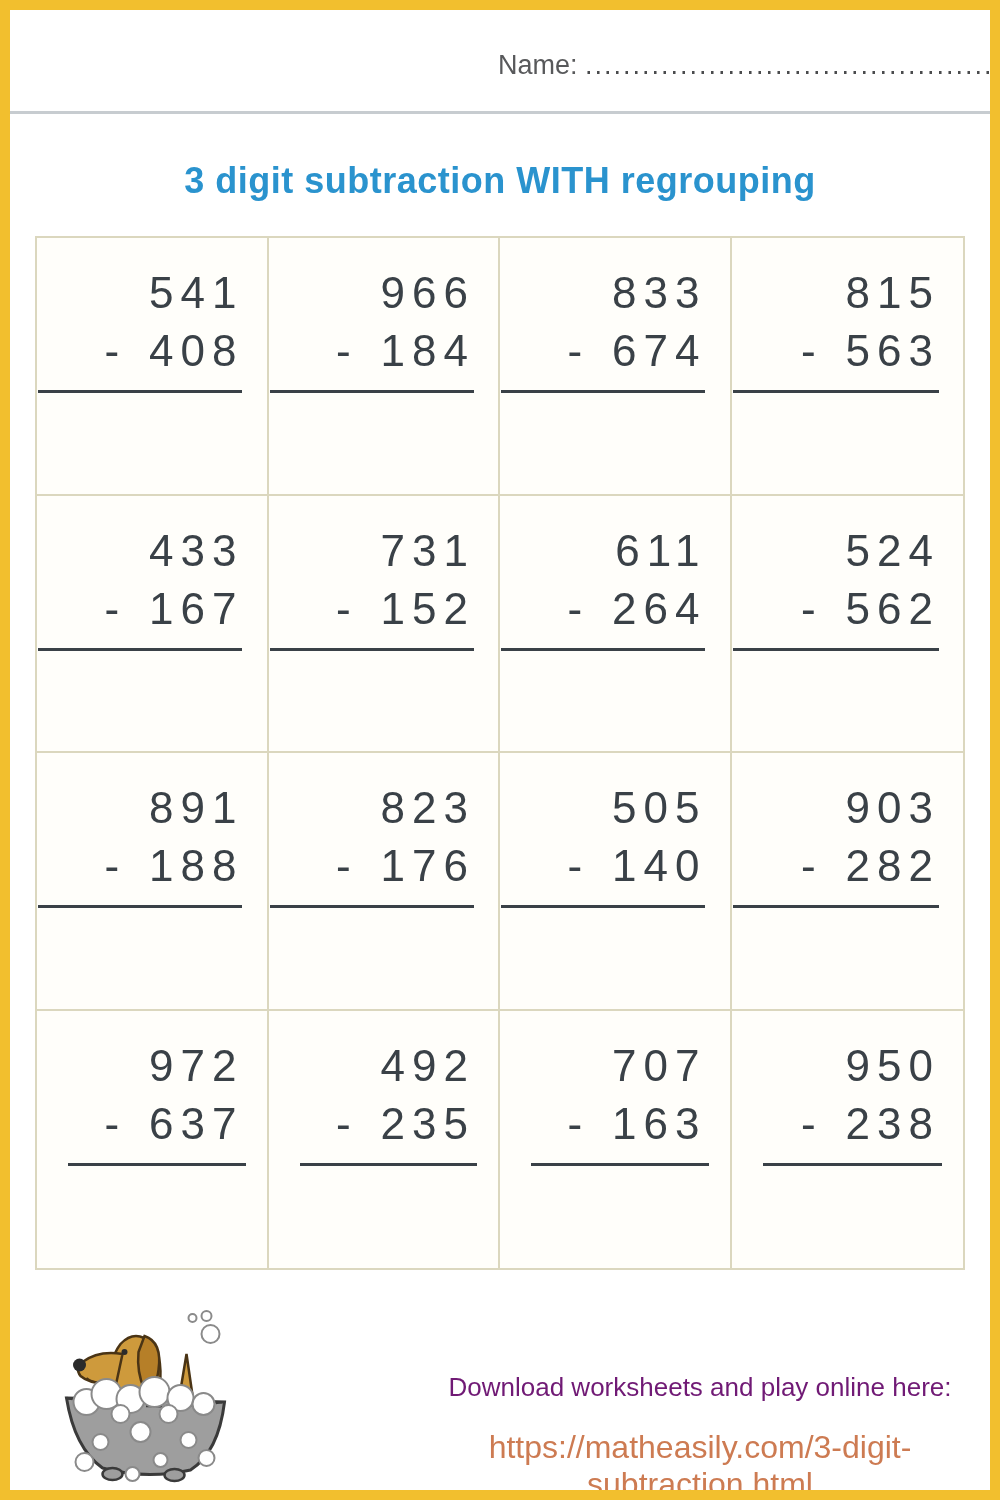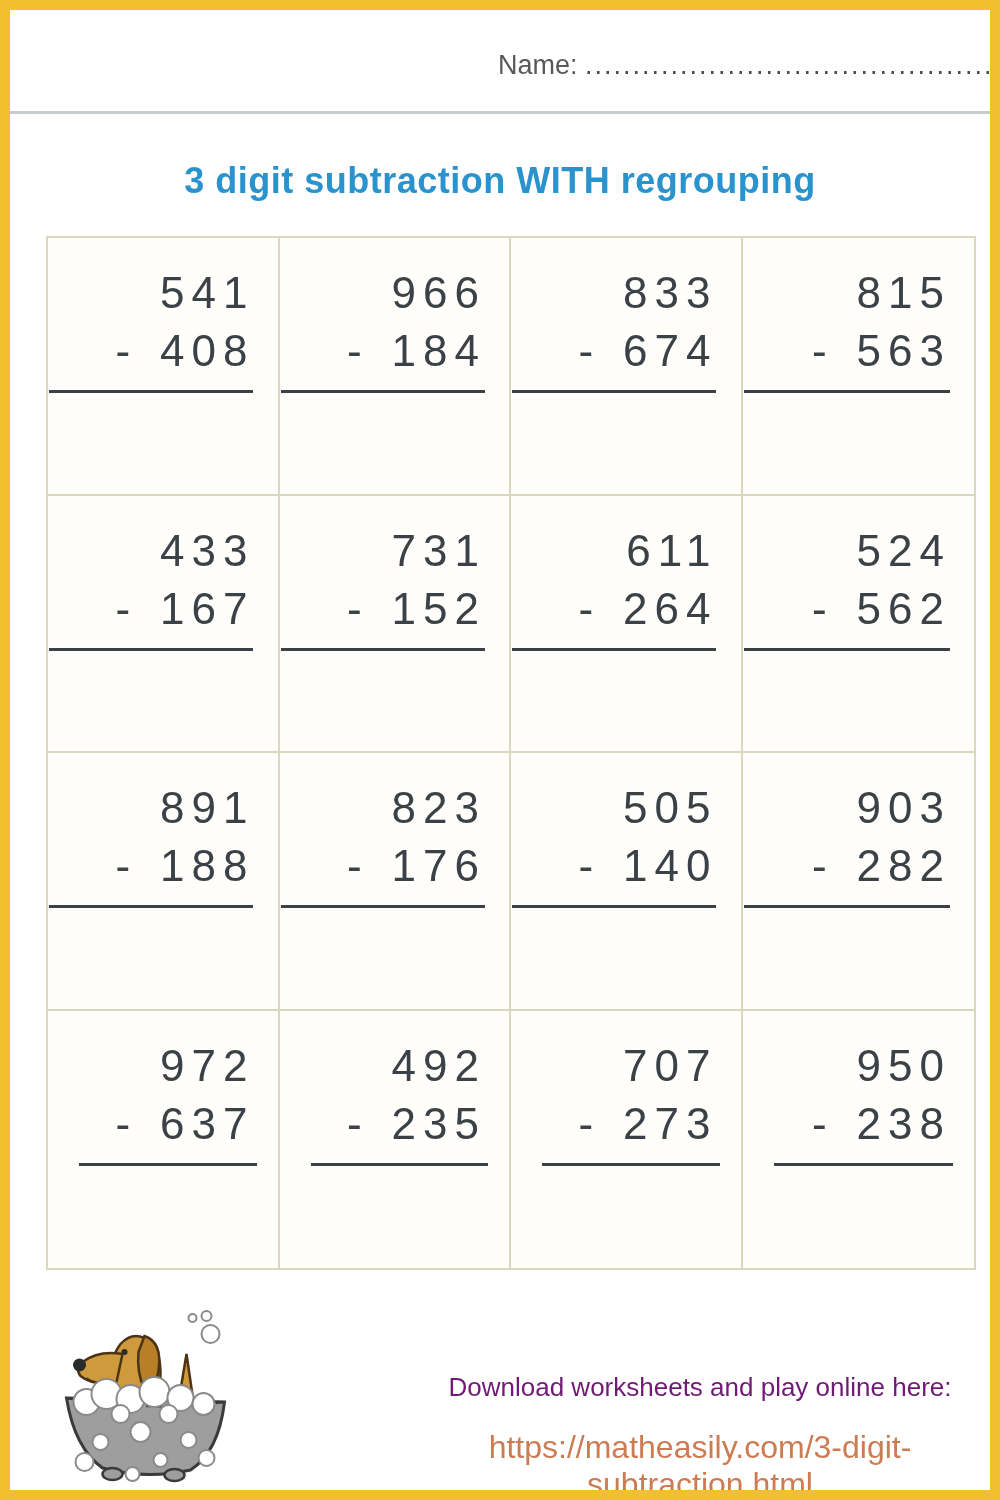--- a/index.html
+++ b/index.html
@@ -51,21 +51,21 @@
     width: 980px;
     text-align: center;
     font-size: 36px;
     font-weight: bold;
     letter-spacing: 0.5px;
     color: #2A93CE;
   }
   
   .grid {
     position: absolute;
-    left: 36px; top: 226px;
+    left: 25px; top: 226px;
     width: 930px; height: 1034px;
     display: grid;
     grid-template-columns: repeat(4, 1fr);
     grid-template-rows: repeat(4, 1fr);
     border: 2px solid #DBD7BE;
     background: #FFFEFA;
   }
   .cell {
     position: relative;
     border-right: 2px solid #DBD7BE;
@@ -267,21 +267,21 @@
         <span class="minus">-</span>
         <span class="subtrahend">235</span>
       </div>
       <div class="answer-line"></div>
     </div>
 
     <div class="cell">
       <div class="minuend">707</div>
       <div class="sub-row">
         <span class="minus">-</span>
-        <span class="subtrahend">273</span>
+        <span class="subtrahend">163</span>
       </div>
       <div class="answer-line"></div>
     </div>
 
     <div class="cell">
       <div class="minuend">950</div>
       <div class="sub-row">
         <span class="minus">-</span>
         <span class="subtrahend">238</span>
       </div>

